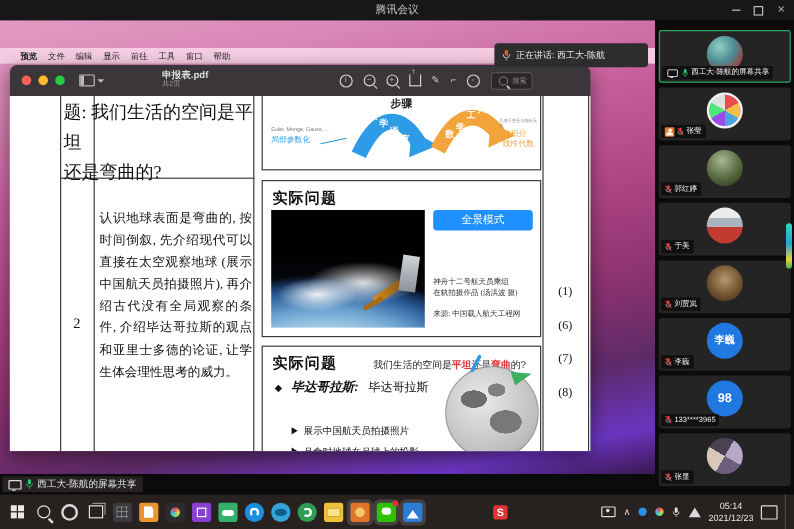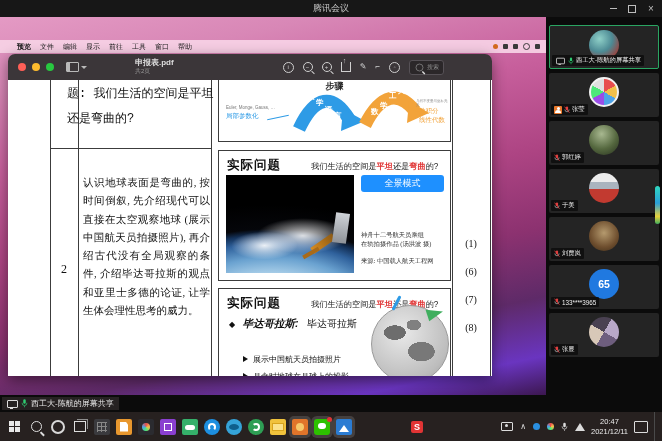--- a/index.html
+++ b/index.html
@@ -56,21 +56,21 @@
   .shareic{position:relative;width:8px;height:9px;border:1px solid #cfcfcf;border-top:none;}
   .shareic::before{content:"↑";position:absolute;left:1px;top:-5px;font-size:7px;color:#cfcfcf;}
   #psearch{display:flex;align-items:center;gap:2px;background:#2b2729;border:1px solid #565156;border-radius:3px;height:13px;padding:0 4px;}
   #psearch .ph{color:#8f8f8f;font-size:6px;}
 
   
   #pdoc{left:0;top:26px;width:532px;height:296px;background:#fff;overflow:hidden;color:#111;}
   .vl{position:absolute;top:0;bottom:0;width:1px;background:#3c3c3c;}
   .hl{position:absolute;height:1px;background:#3c3c3c;}
   .serif{font-family:"Liberation Serif","DejaVu Serif",serif;}
-  #dochead{left:59px;top:2px;width:158px;font-size:12px;line-height:25px;font-family:Liberation Mono, monospace;}
+  #dochead{left:45px;top:2px;width:158px;font-size:15px;line-height:25px;}
   #rownum{left:42px;top:182px;width:28px;text-align:center;font-size:12px;}
   #para{left:75px;top:94px;width:127px;font-size:10.5px;line-height:1.74;text-align:justify;}
   #margin-nums{left:444px;top:150px;width:38px;text-align:center;font-size:10px;}
   #margin-nums div{height:28px;line-height:28px;}
 
   .slide{position:absolute;left:210px;width:233px;border:1px solid #3c3c3c;background:#fff;box-sizing:border-box;}
   #slide1{top:-2px;height:64px;}
   #slide2{top:70px;height:131px;}
   #slide3{top:208px;height:110px;}
 
@@ -218,20 +218,28 @@
     <span class="mi">帮助</span>
     <span class="statusgrp">
       <span class="st-dot"></span>
       <span class="st-sq"></span>
       <span class="st-sq"></span>
       <span class="st-ring"></span>
       <span class="st-sq"></span>
     </span>
   </div>
 
+  <div id="toast" class="abs">
+    <svg class="micsvg" width="8" height="10" viewBox="0 0 10 13">
+      <rect x="3.2" y="0.5" width="3.6" height="6.5" rx="1.8" fill="#e05a3a"></rect>
+      <path d="M1.5,5.5 a3.5,4 0 0 0 7,0" stroke="#d0d0d0" stroke-width="1" fill="none"></path>
+      <line x1="5" y1="10" x2="5" y2="12" stroke="#d0d0d0" stroke-width="1"></line>
+    </svg>
+    <span class="txt">正在讲话: 西工大-陈航</span>
+  </div>
 
   <div id="pdfwin" class="abs">
     <div id="ptb" class="abs">
       <span class="tl r"></span>
       <span class="tl y"></span>
       <span class="tl g"></span>
       <span id="sb-toggle">
         <span class="pane"></span>
         <span class="chev"></span>
       </span>
@@ -296,23 +304,20 @@
         <div id="s1-llabel">局部参数化</div>
         <div id="s1-lline"></div>
         <div id="s1-rnote">几何不变量与坐标无关</div>
         <div id="s1-rlabel1">微积分</div>
         <div id="s1-rlabel2">线性代数</div>
         <div id="s1-rline"></div>
       </div>
 
       <div id="slide2" class="slide">
         <div class="sl-head">实际问题</div>
-        <div class="sl-q">
-          <span>我们生活的空间是</span><span class="hot">平坦</span><span>还是</span><span class="hot">弯曲</span><span>的?</span>
-        </div>
         <div id="pan-btn">全景模式</div>
         <div id="earth-photo">
           <span id="craft1" class="craft"></span>
           <span id="craft2" class="craft"></span>
           <span id="craft3" class="craft"></span>
         </div>
         <div id="cap1" class="cap serif">神舟十二号航天员乘组</div>
         <div id="cap2" class="cap serif">在轨拍摄作品 (汤洪波 摄)</div>
         <div id="cap3" class="cap serif">来源: 中国载人航天工程网</div>
       </div>
@@ -412,23 +417,34 @@
     <div class="namechip">
       <svg class="micsvg" width="6" height="8" viewBox="0 0 10 13">
         <rect x="3.2" y="0.5" width="3.6" height="6.5" rx="1.8" fill="#e04040"></rect>
         <path d="M1.5,5.5 a3.5,4 0 0 0 7,0" stroke="#d0d0d0" stroke-width="1" fill="none"></path>
         <line x1="1" y1="1" x2="9" y2="11" stroke="#e04040" stroke-width="1.4"></line>
       </svg>
       <span>刘贾岚</span>
     </div>
   </div>
 
-
-  <div class="tile">
-    <div class="avatar av7">65</div>
+  <div class="tile">
+    <div class="avatar av6">李巍</div>
+    <div class="namechip">
+      <svg class="micsvg" width="6" height="8" viewBox="0 0 10 13">
+        <rect x="3.2" y="0.5" width="3.6" height="6.5" rx="1.8" fill="#e04040"></rect>
+        <path d="M1.5,5.5 a3.5,4 0 0 0 7,0" stroke="#d0d0d0" stroke-width="1" fill="none"></path>
+        <line x1="1" y1="1" x2="9" y2="11" stroke="#e04040" stroke-width="1.4"></line>
+      </svg>
+      <span>李巍</span>
+    </div>
+  </div>
+
+  <div class="tile">
+    <div class="avatar av7">98</div>
     <div class="namechip">
       <svg class="micsvg" width="6" height="8" viewBox="0 0 10 13">
         <rect x="3.2" y="0.5" width="3.6" height="6.5" rx="1.8" fill="#e04040"></rect>
         <path d="M1.5,5.5 a3.5,4 0 0 0 7,0" stroke="#d0d0d0" stroke-width="1" fill="none"></path>
         <line x1="1" y1="1" x2="9" y2="11" stroke="#e04040" stroke-width="1.4"></line>
       </svg>
       <span>133****3965</span>
     </div>
   </div>
 
@@ -490,18 +506,18 @@
     <span class="tr-dot-m"></span>
     <svg class="micsvg" width="7" height="10" viewBox="0 0 10 13">
       <rect x="3.2" y="0.5" width="3.6" height="6.5" rx="1.8" fill="#dcdcdc"></rect>
       <path d="M1.5,5.5 a3.5,4 0 0 0 7,0" stroke="#dcdcdc" stroke-width="1" fill="none"></path>
       <line x1="5" y1="10" x2="5" y2="12" stroke="#dcdcdc" stroke-width="1"></line>
     </svg>
     <span class="tr-net"></span>
   </div>
 
   <div id="clock">
-    <div>20:47</div>
-    <div>2021/12/11</div>
+    <div>05:14</div>
+    <div>2021/12/23</div>
   </div>
   <span id="action"></span>
   <span id="showdesk"></span>
 </div>
 
 </body></html>

